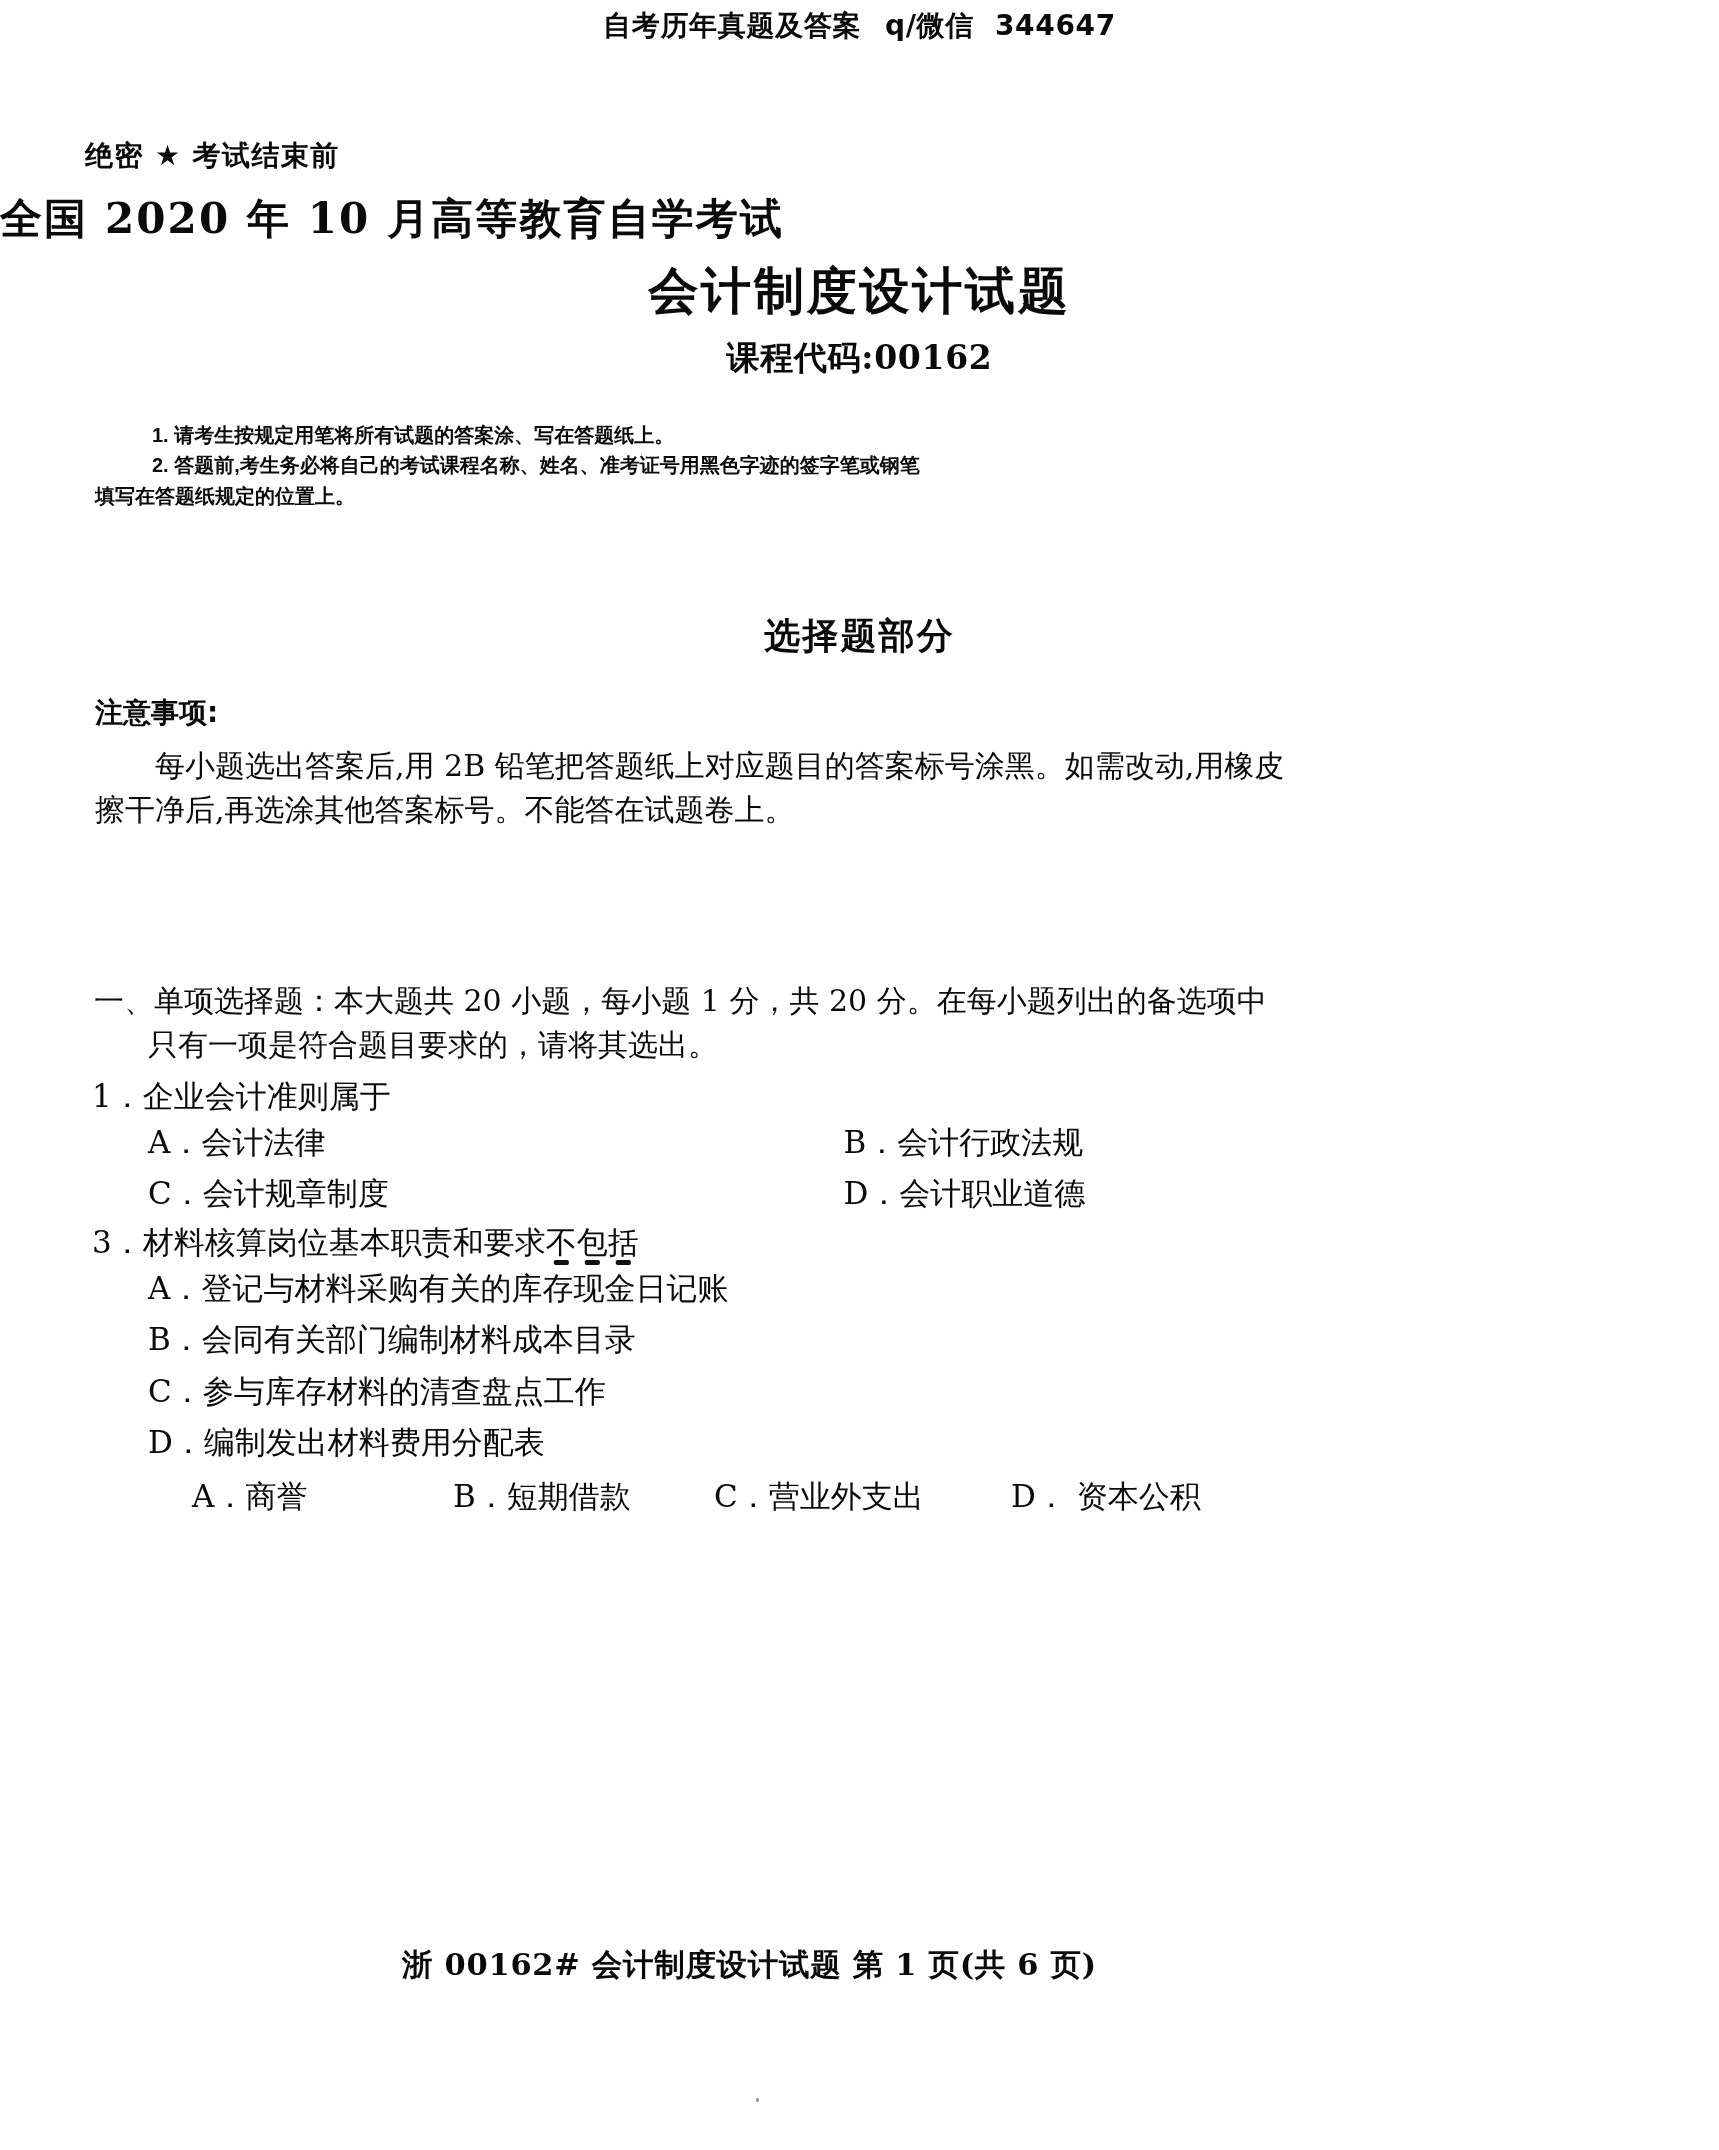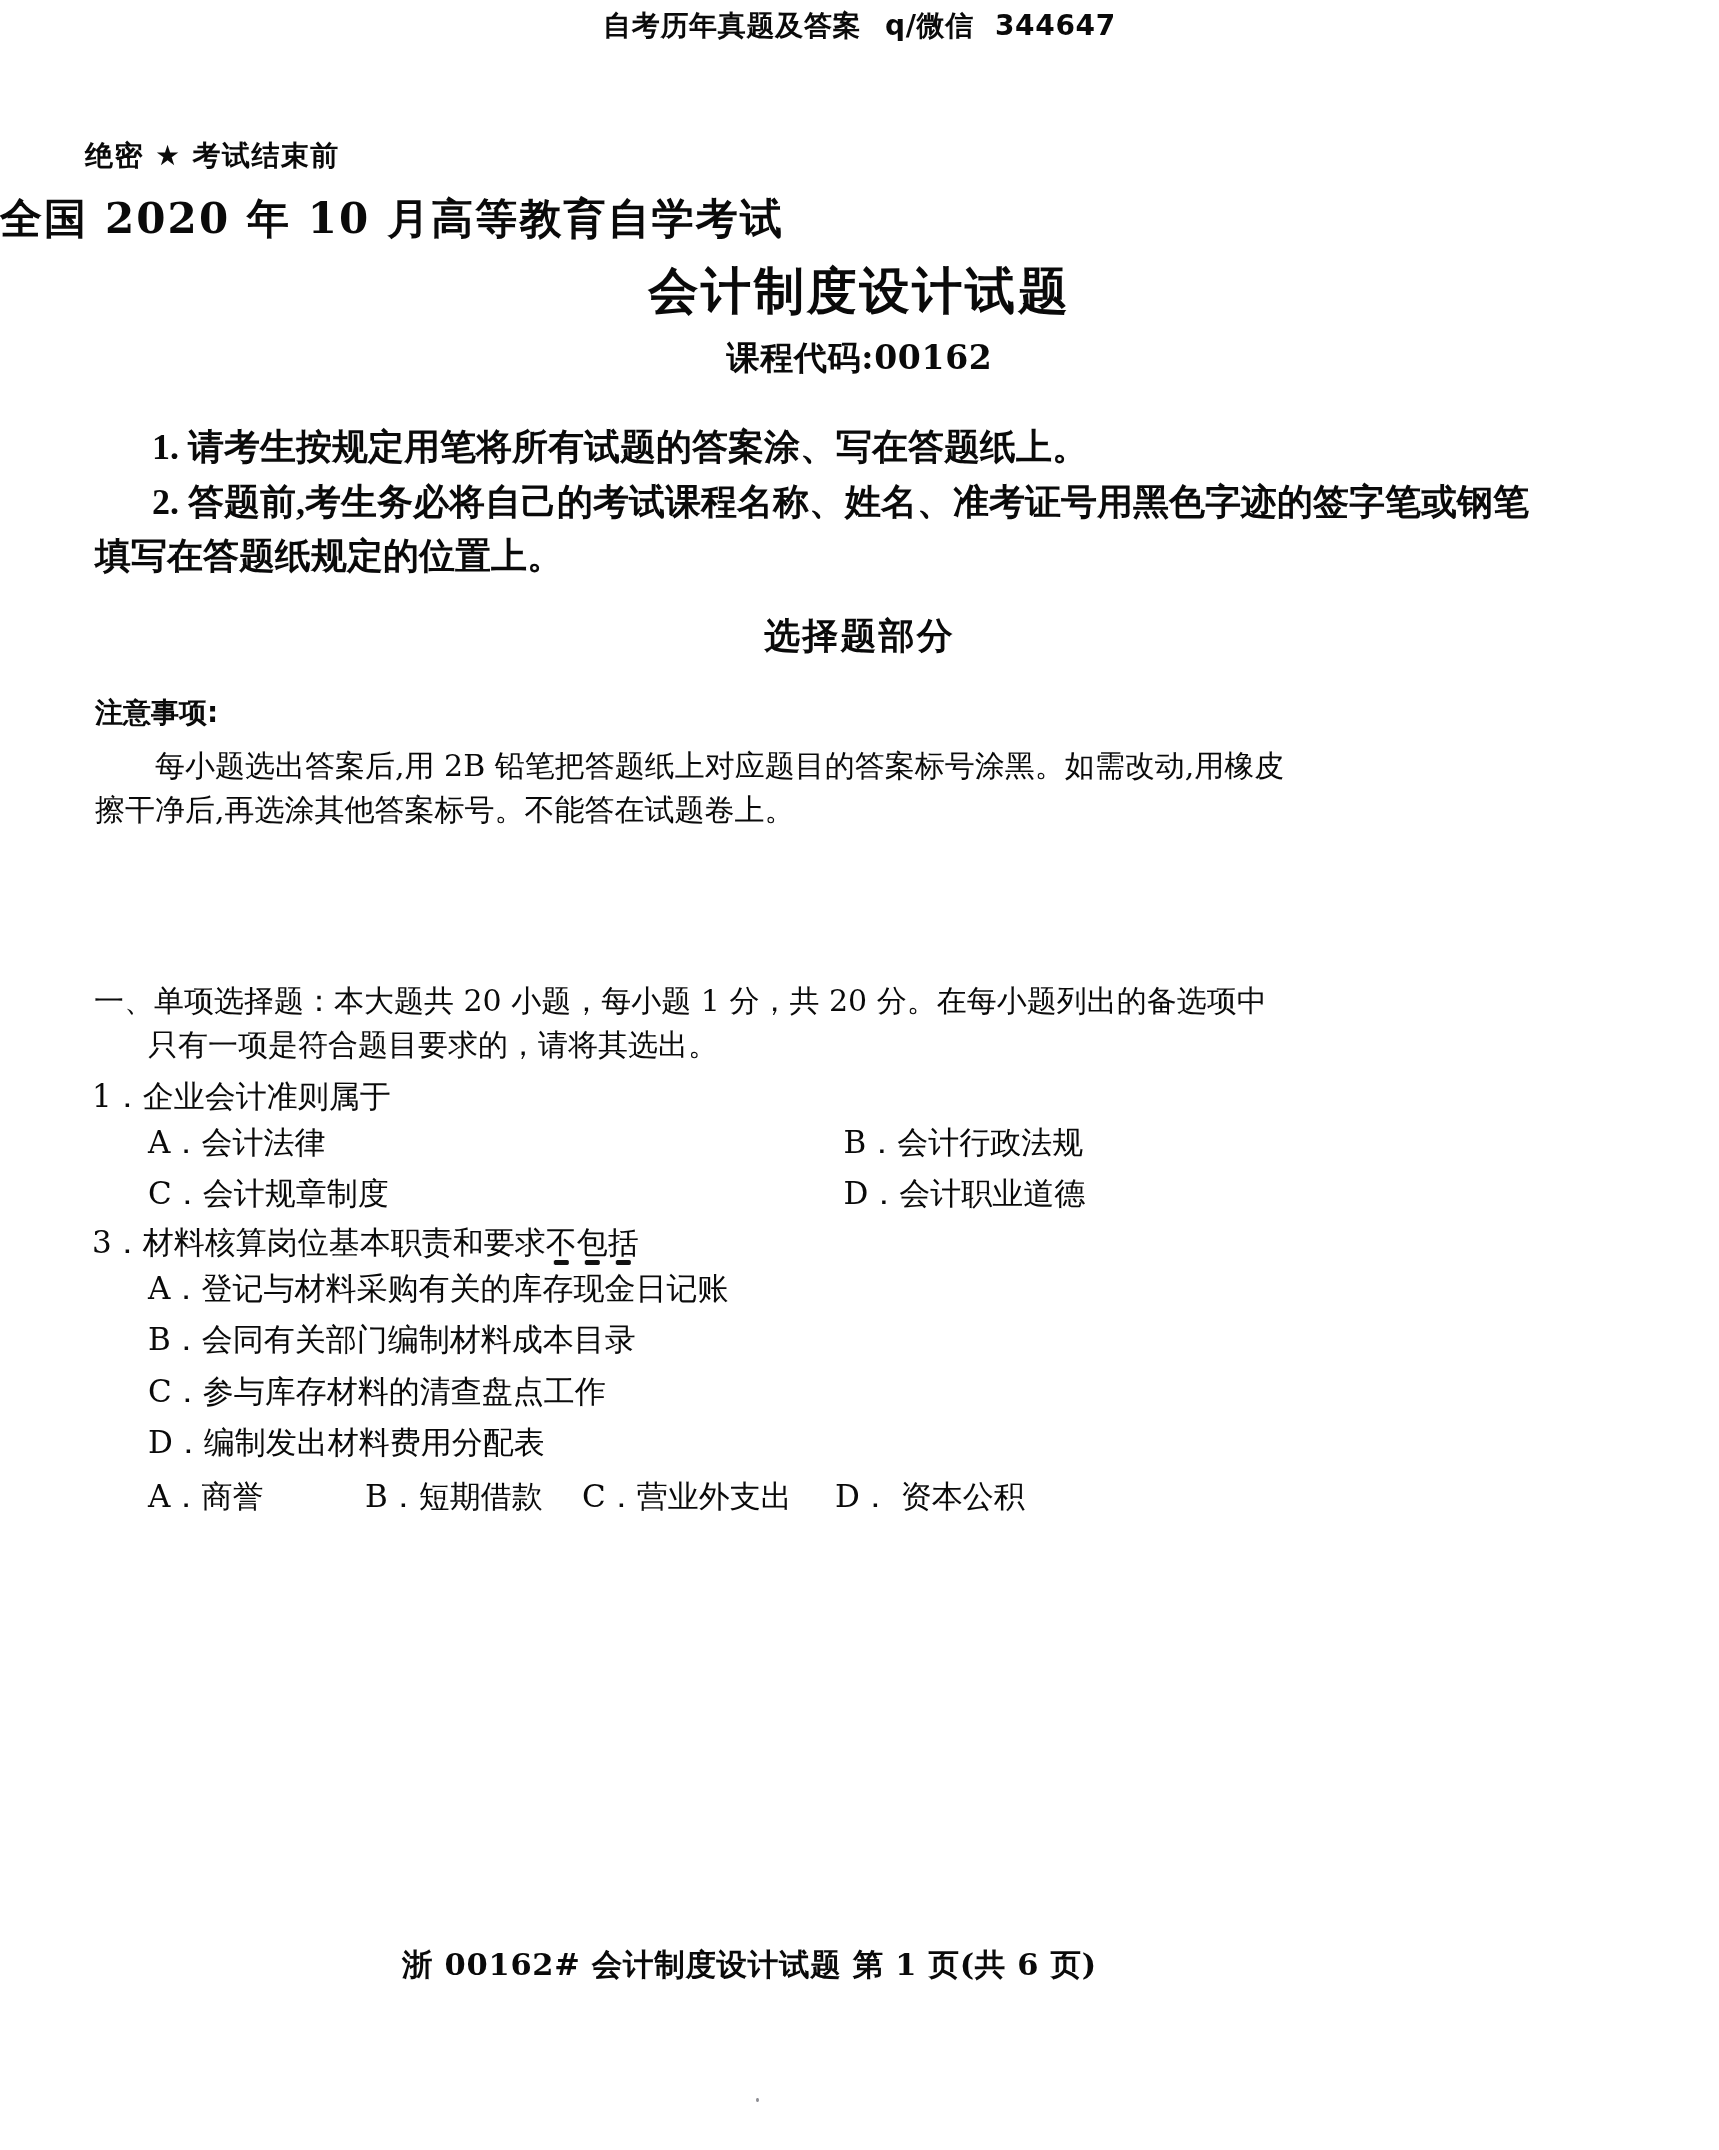--- a/index.html
+++ b/index.html
@@ -85,23 +85,23 @@
     font-size: 33px;
     letter-spacing: 0.7px;
     white-space: pre;
   }
 
   
   .notice {
     position: absolute;
     left: 95px;
     width: 1532px;
-    font-family: Liberation Serif, serif;
-    font-weight: bold;
-    font-size: 36px;
+    font-family: Liberation Sans, sans-serif;
+    font-weight: bold;
+    font-size: 20px;
     line-height: 1.52;
   }
   .notice p { margin: 0; text-indent: 57px; }
   .notice p.cont { text-indent: 0; }
 
   
   .sec-head {
     position: absolute;
     left: 0;
     width: 1719px;
@@ -197,21 +197,21 @@
     padding: 4.9px 0;
     line-height: 1.34;
   }
   .opts-grid2 .cell { width: 725px; white-space: pre; }
   .opts-grid4 {
     display: flex;
     margin-left: 148px;
     padding: 4.9px 0;
     line-height: 1.34;
   }
-  .opts-grid4 .cell { white-space: pre; }
+  .opts-grid4 .cell { white-space: pre; margin-left: 44px; }
   .opts-grid4 .c1 { width: 217px; }
   .opts-grid4 .c2 { width: 217px; }
   .opts-grid4 .c3 { width: 253px; }
   .opts-grid4 .c4 { width: 277px; }
 
   
   .footer {
     position: absolute;
     top: 1945px;
     left: 0;

